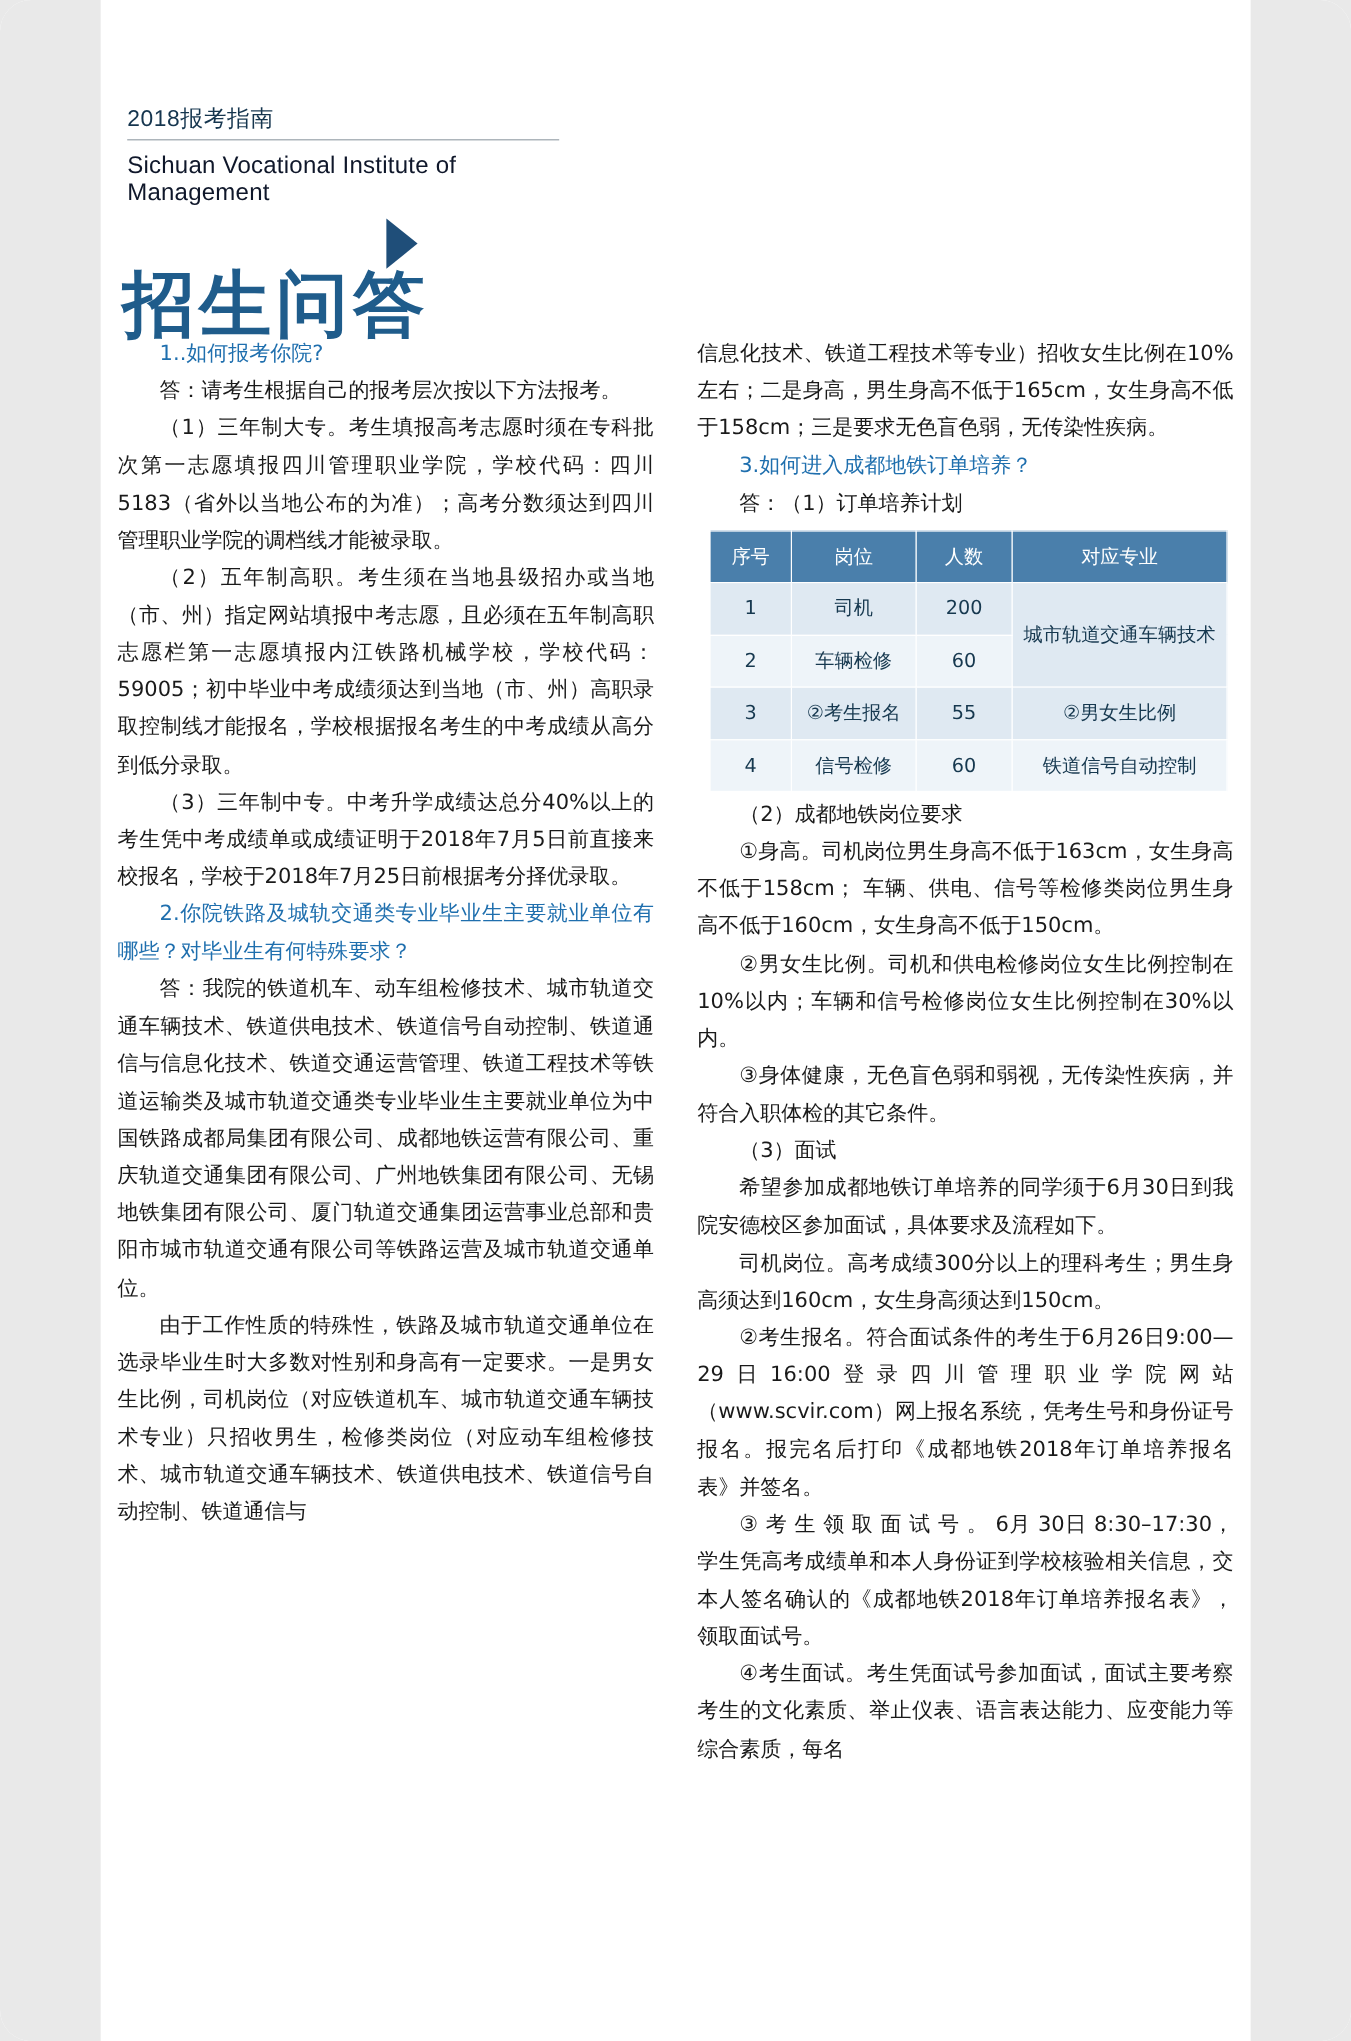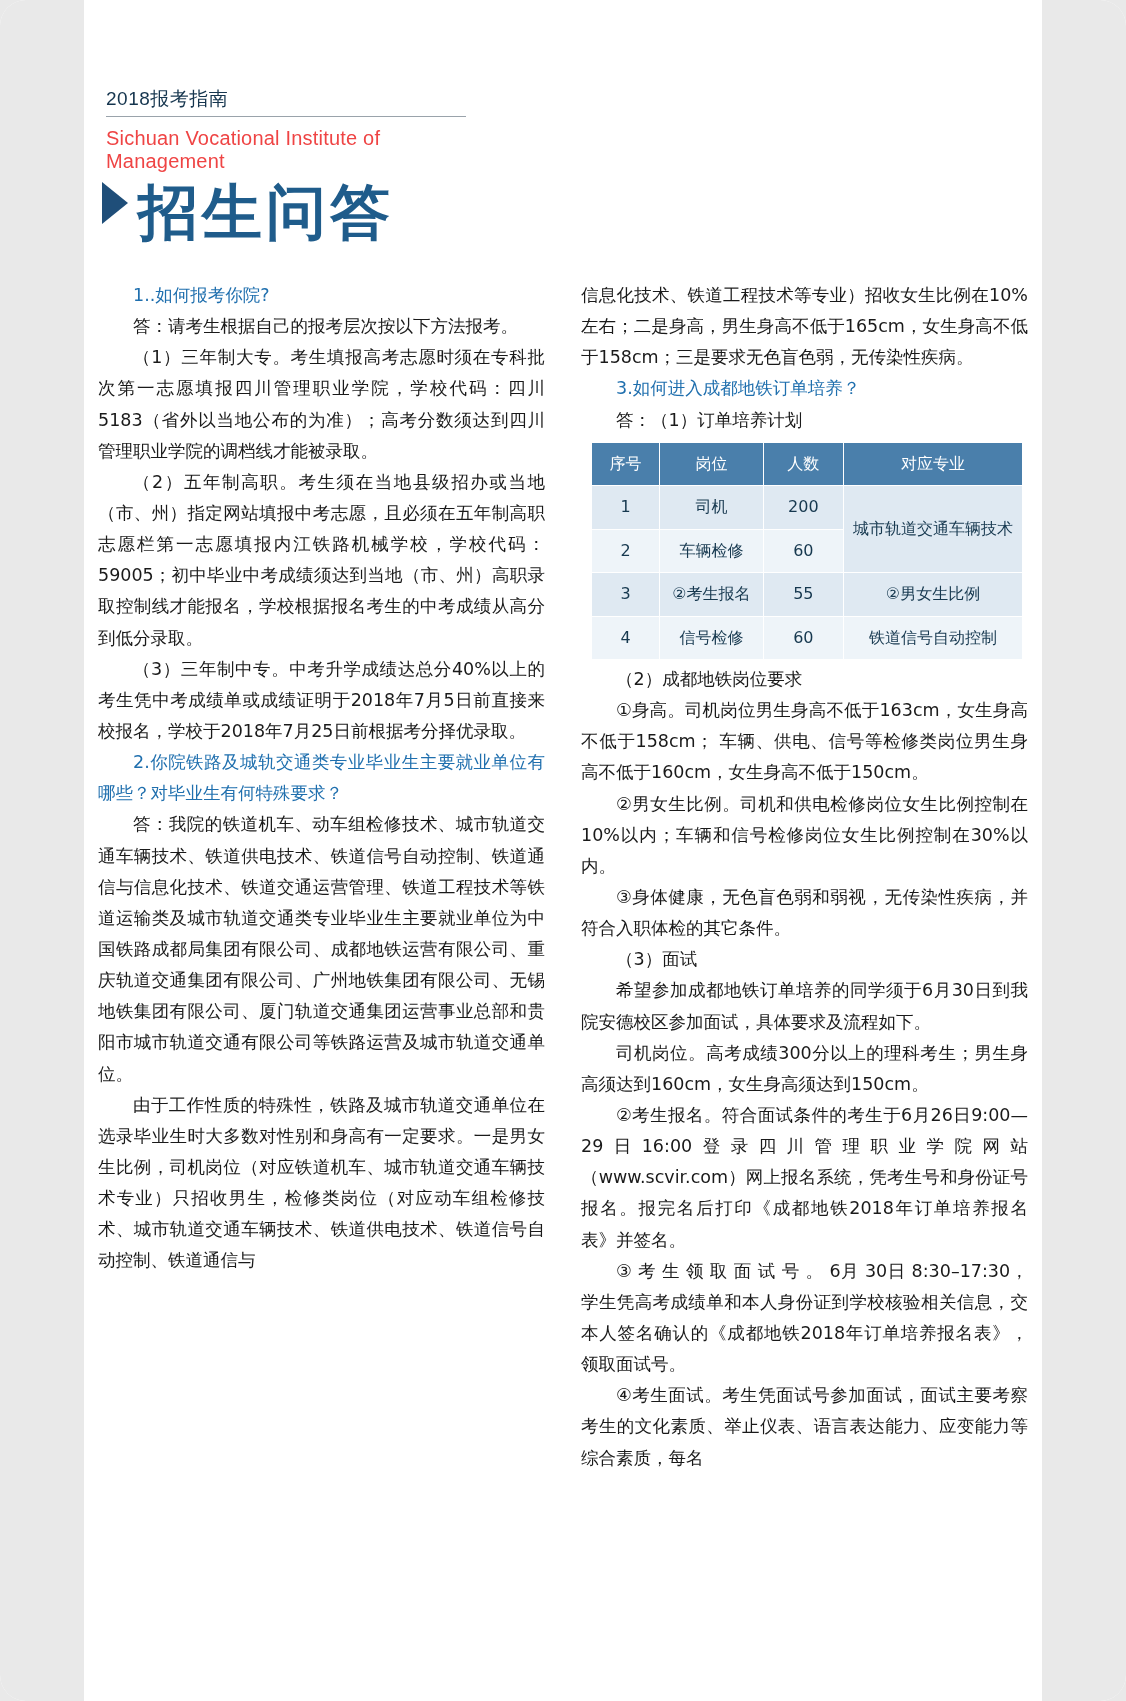--- a/index.html
+++ b/index.html
@@ -49,32 +49,33 @@
     color: #15354e;
     letter-spacing: 0.5px;
     padding-bottom: 4px;
   }
   .hdr-rule {
     border-bottom: 1px solid #9aa3ab;
     width: 100%;
   }
   .hdr-en {
     font-size: 20px;
-    color: #ef4444;
+    color: #0f172a;
     padding-top: 10px;
     letter-spacing: 0.2px;
   }
 
   
   .title-wrap {
     position: absolute;
     left: 18px;
     top: 182px;
     display: flex;
-    align-items: flex-start;
+    align-items: flex-end;
+    flex-direction: column;
   }
   .tri {
     width: 0;
     height: 0;
     border-top: 21px solid transparent;
     border-bottom: 21px solid transparent;
     border-left: 26px solid #1f4e79;
     margin-right: 10px;
   }
   .title-cn {

